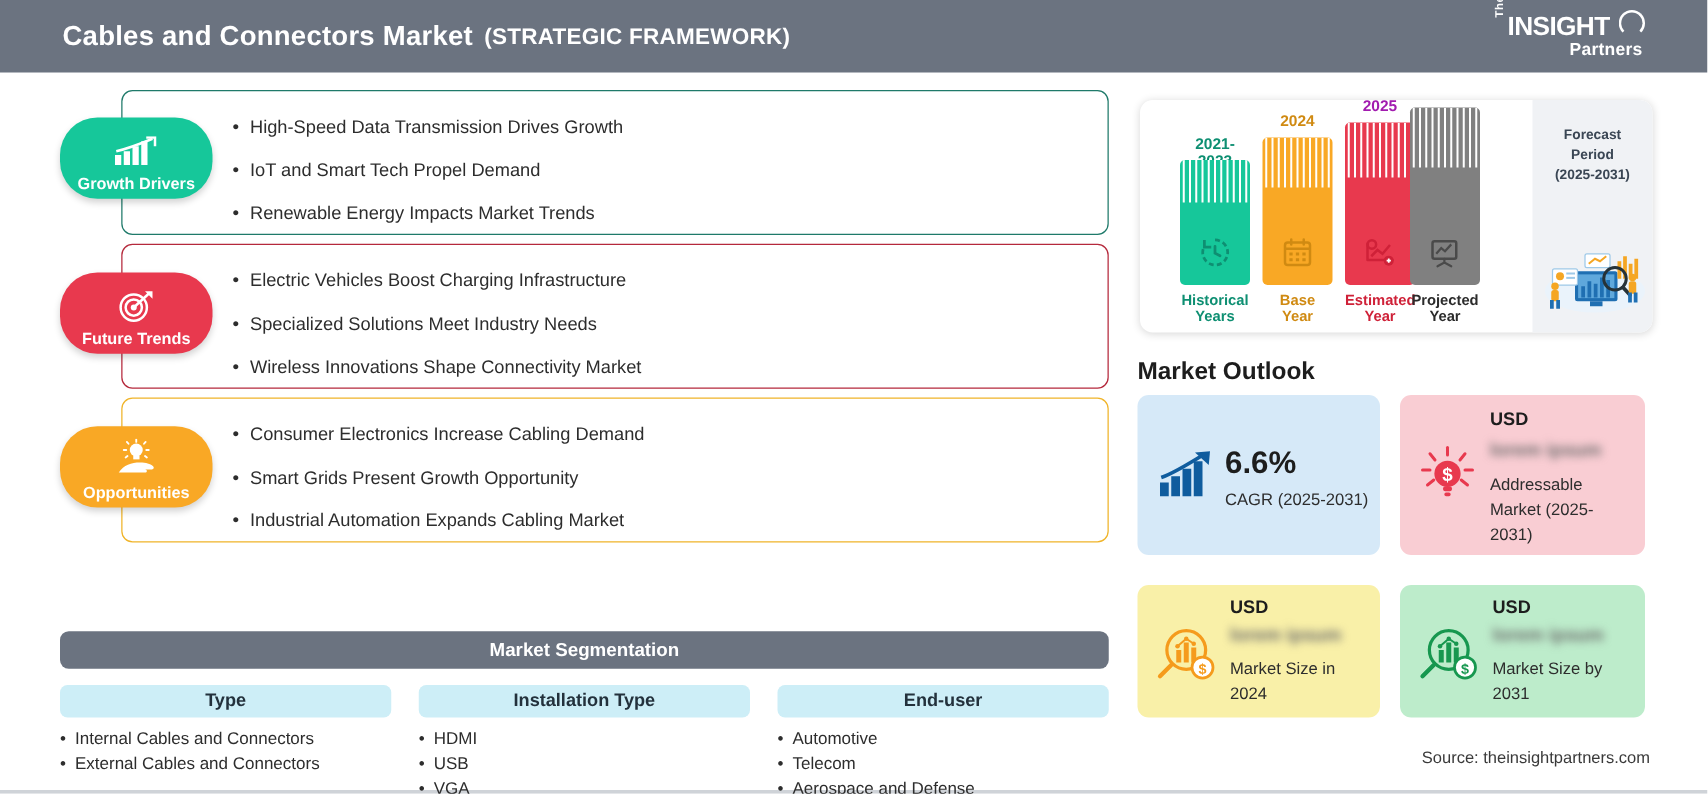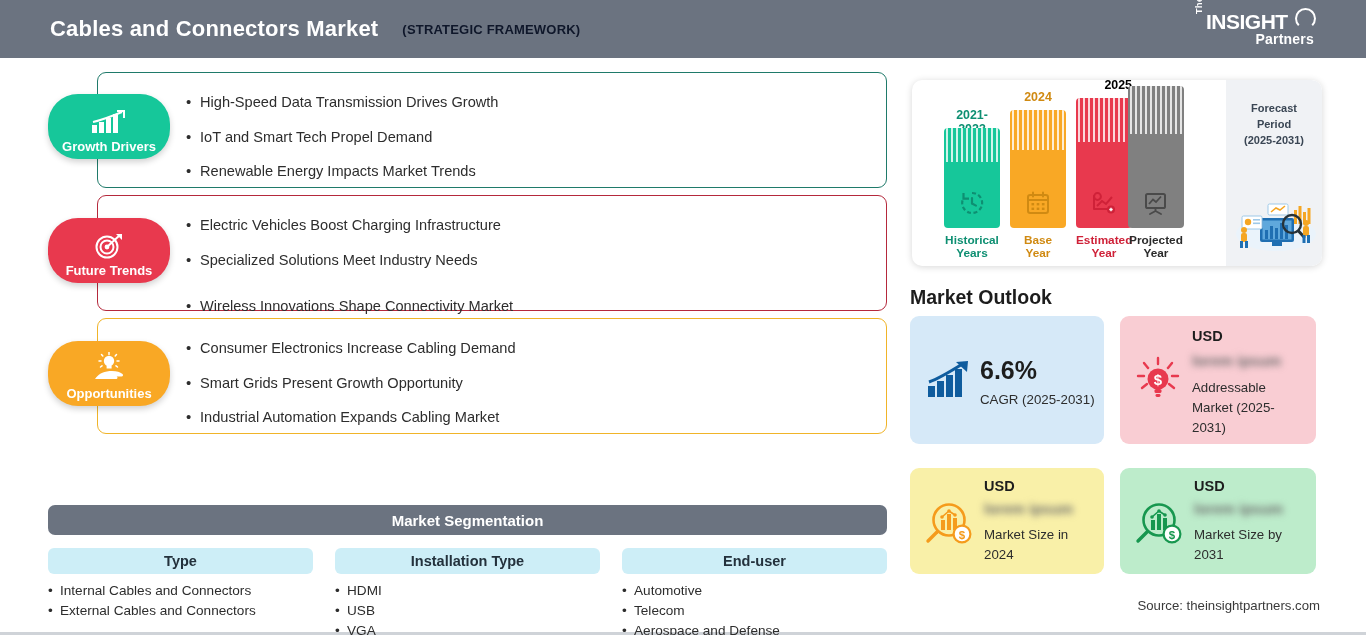--- a/index.html
+++ b/index.html
@@ -13,21 +13,21 @@
 
   
   .header{
     position:absolute;left:0;top:0;width:1366px;height:58px;
     background:#6b7380;display:flex;align-items:center;
   }
   .header-title{
     margin-left:50px;font-size:22px;font-weight:bold;color:#ffffff;letter-spacing:.2px;
   }
   .header-sub{
-    margin-left:24px;font-size:13px;font-weight:bold;color:#0f172a;letter-spacing:.2px;
+    margin-left:9px;font-size:18px;font-weight:bold;color:#ffffff;letter-spacing:.2px;
   }
   .logo{
     position:absolute;right:52px;top:8px;width:120px;height:42px;color:#fff;
   }
   .logo .l-the{
     position:absolute;left:0;top:6px;font-size:9px;font-weight:bold;
     transform:rotate(-90deg);transform-origin:left top;letter-spacing:.5px;
   }
   .logo .l-insight{
     position:absolute;left:12px;top:2px;font-size:21px;font-weight:bold;letter-spacing:-.5px;
@@ -152,21 +152,21 @@
           <path d="M3 12 C12 10, 20 7, 32 2" stroke="#fff" stroke-width="2" fill="none"></path>
           <path d="M27 1 L34 1 L34 8" stroke="#fff" stroke-width="2" fill="none"></path>
         </svg>
       </span>
       <span class="b-label">Growth Drivers</span>
     </div>
 
     <div class="drvbox" style="top:137px;height:116px;border:1.3px solid #b5293c;">
       <ul style="margin:22px 0 0 88px;">
         <li style="margin-bottom:20px;">Electric Vehicles Boost Charging Infrastructure</li>
-        <li style="margin-bottom:32px;">Specialized Solutions Meet Industry Needs</li>
+        <li style="margin-bottom:20px;">Specialized Solutions Meet Industry Needs</li>
         <li>Wireless Innovations Shape Connectivity Market</li>
       </ul>
     </div>
     <div class="badge" style="top:160px;background:#e8394e;">
       <span class="b-icon">
         <svg width="32" height="26" viewBox="0 0 32 26">
           <circle cx="14" cy="14" r="10.5" fill="none" stroke="#fff" stroke-width="2"></circle>
           <circle cx="14" cy="14" r="6.5" fill="none" stroke="#fff" stroke-width="2"></circle>
           <circle cx="14" cy="14" r="2.4" fill="#fff"></circle>
           <path d="M14 14 L27 2" stroke="#fff" stroke-width="2"></path>
@@ -307,21 +307,21 @@
                     <rect x="11.7" y="17.6" width="2.6" height="2.4"></rect>
                     <rect x="16.9" y="17.6" width="2.6" height="2.4"></rect>
                 </g>
               </svg>
             </span>
           </div>
           <div class="barcap" style="bottom:-32px;color:#d08a12;">Base Year</div>
         </div>
 
         <div class="barwrap" style="left:164px;height:130px;">
-          <div class="baryear" style="top:-20px;color:#000000;text-align:right;">2025</div>
+          <div class="baryear" style="top:-20px;color:#a21caf;">2025</div>
           <div class="barbody" style="height:130px;background:#e8394e;">
             <svg class="barhatch" viewBox="0 0 56 130" preserveAspectRatio="none">
               <g stroke="#ffffff" stroke-width="1.6">
                 <path d="M3 0 V44"></path>
                   <path d="M8 0 V44"></path>
                   <path d="M13 0 V44"></path>
                   <path d="M18 0 V44"></path>
                   <path d="M23 0 V44"></path>
                 <path d="M28 0 V44"></path>
                   <path d="M33 0 V44"></path>

